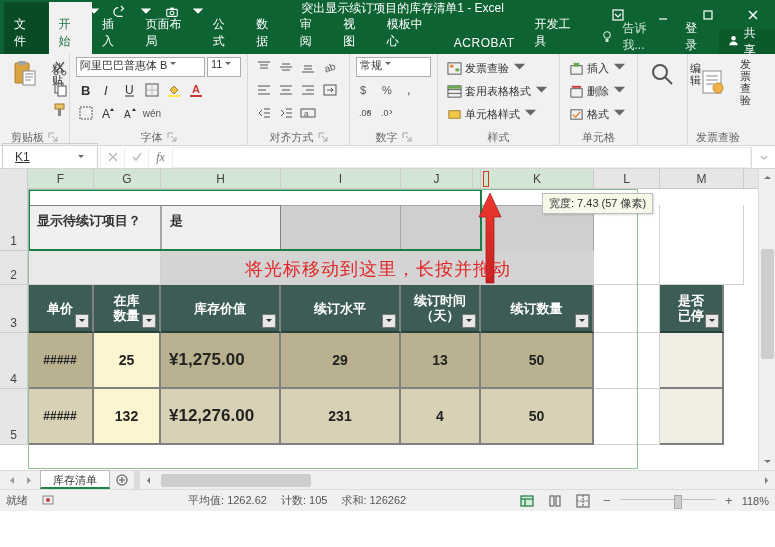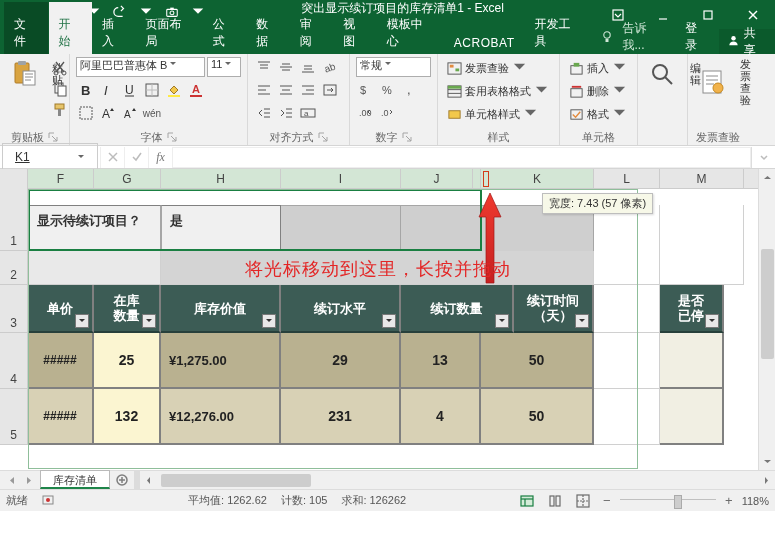--- a/index.html
+++ b/index.html
@@ -94,21 +94,21 @@
 .r1-gap { background: #cfcfcf; border: 1.5px solid #a6a6a6; border-left: none; }
 
 .r2-band { position: absolute; top: 77px; left: 0; height: 8px; background: #cfe2d5; opacity: 0.85; }
 
 .hdr-cell { background: #3c5c55; color: #fff; font-weight: bold; font-size: 13px; display: flex; flex-direction: column; align-items: center; justify-content: center; border-right: 2px solid #808080; border-bottom: 2px solid #27403b; position: relative; padding: 4px 2px; text-align: center; line-height: 15px; }
 .hdr-cell .fbtn { position: absolute; right: 3px; bottom: 3px; width: 14px; height: 14px; background: #e8e8e8; border: 1px solid #777; display: flex; align-items: center; justify-content: center; }
 .hdr-cell .fbtn svg { width: 8px; height: 8px; fill: #333; }
 
 .data-cell { background: #b9b190; border-right: 2px solid #808080; border-bottom: 2px solid #808080; font-weight: bold; font-size: 14px; color: #222; display: flex; align-items: center; justify-content: center; }
 .data-cell.left { justify-content: flex-start; padding-left: 8px; }
-.data-cell.price { font-size: 13px; }
+.data-cell.price { font-size: 17px; }
 .data-cell.yellow { background: #fbf5d1; }
 .data-cell.gray { background: #d8d1b5; }
 .data-cell.hash { font-size: 12px; }
 .data-cell.empty { background: #f1efe3; }
 
 
 .sel-border { position: absolute; border: 2px solid #1a7f42; pointer-events: none; z-index: 5; }
 
 
 .arrow-wrap { position: absolute; z-index: 20; pointer-events: none; }
@@ -777,31 +777,31 @@
             </span>
           </div>
         <div class="hdr-cell r3 wI">
             <span>续订水平</span>
             <span class="fbtn">
               <svg viewBox="0 0 8 8">
                 <path d="M1 2l3 3 3-3z"></path>
               </svg>
             </span>
           </div>
-        <div class="hdr-cell r3 wK">
-            <span>续订数量</span>
-            <span class="fbtn">
-              <svg viewBox="0 0 8 8">
-                <path d="M1 2l3 3 3-3z"></path>
-              </svg>
-            </span>
-          </div>
         <div class="hdr-cell r3" style="width:80px">
             <span style="white-space:pre-line">续订时间
 （天）</span>
+            <span class="fbtn">
+              <svg viewBox="0 0 8 8">
+                <path d="M1 2l3 3 3-3z"></path>
+              </svg>
+            </span>
+          </div>
+        <div class="hdr-cell r3 wK">
+            <span>续订数量</span>
             <span class="fbtn">
               <svg viewBox="0 0 8 8">
                 <path d="M1 2l3 3 3-3z"></path>
               </svg>
             </span>
           </div>
         <div class="cell r3 wL"></div>
         <div class="hdr-cell r3" style="width:64px">
             <span style="white-space:pre-line">是否
 已停</span>

